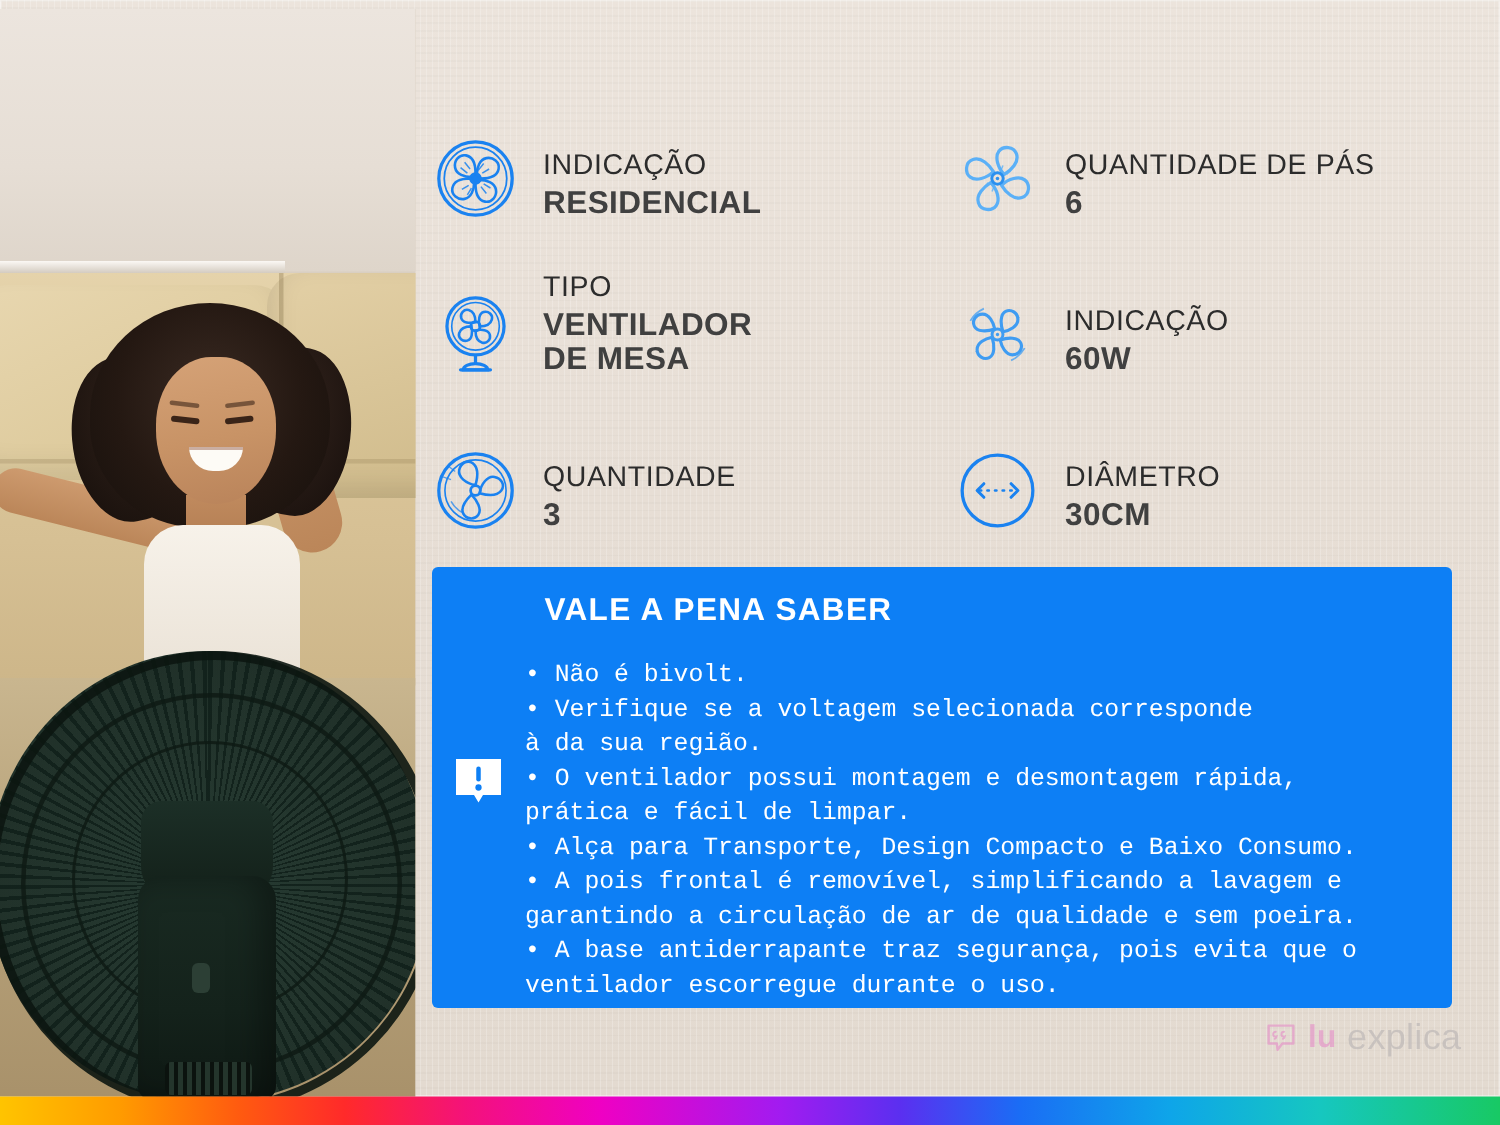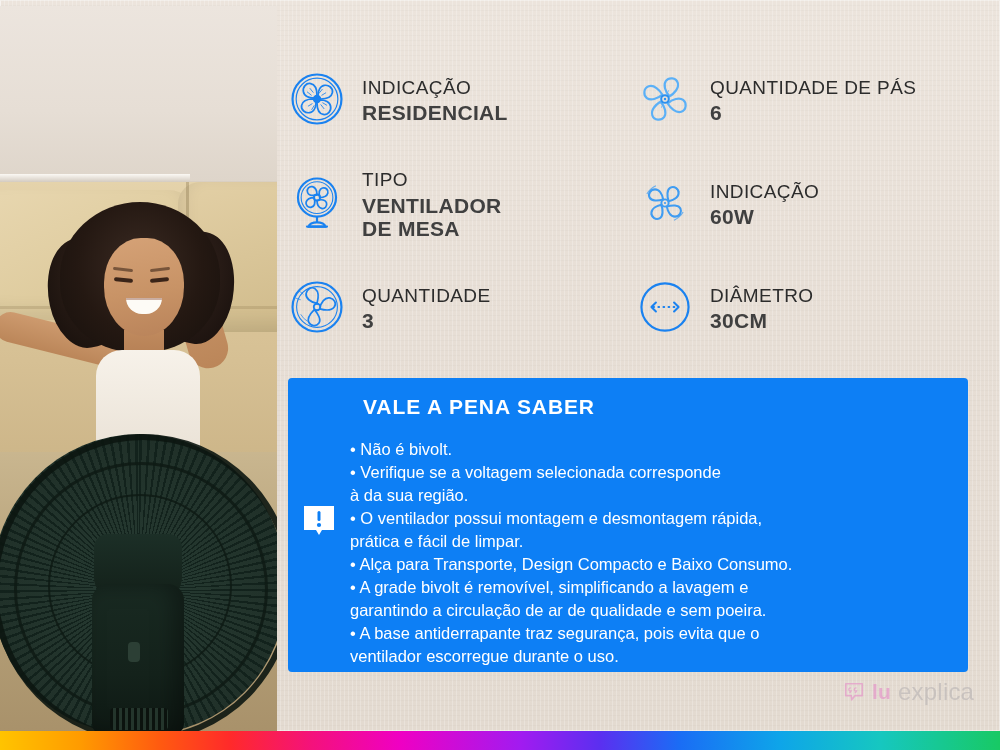--- a/index.html
+++ b/index.html
@@ -188,21 +188,21 @@
     position: absolute;
     left: 288px; top: 44px;
     width: 690px;
     display: grid;
     grid-template-columns: 348px 342px;
     grid-auto-rows: min-content;
     row-gap: 0;
   }
   .spec {
     display: flex;
-    align-items: center;
+    align-items: flex-end;
     gap: 16px;
     height: 104px;
   }
   .spec-icon {
     width: 58px;
     height: 58px;
     flex: 0 0 58px;
     margin-top: 6px;
   }
   .spec-icon svg { display:block; width:58px; height:58px; }
@@ -250,20 +250,21 @@
     height: 38px;
   }
   .info-body {
     position: absolute;
     left: 62px;
     top: 60px;
     width: 600px;
     color: #ffffff;
     font-size: 16.5px;
     line-height: 23px;
+    font-family: Liberation Mono, monospace;
   }
   .info-body .bl { margin: 0; white-space: pre-line; }
   .info-body .bl + .bl { margin-top: 0; }
 
   
   .logo {
     position: absolute;
     left: 843px;
     top: 678px;
     display: flex;
@@ -471,21 +472,21 @@
       </svg>
     </div>
 
     <div class="info-body">
       <p class="bl"> • Não é bivolt.</p>
       <p class="bl"> • Verifique se a voltagem selecionada corresponde
 à da sua região.</p>
       <p class="bl"> • O ventilador possui montagem e desmontagem rápida,
 prática e fácil de limpar.</p>
       <p class="bl"> • Alça para Transporte, Design Compacto e Baixo Consumo.</p>
-      <p class="bl">• A grade bivolt é removível, simplificando a lavagem e
+      <p class="bl">• A pois frontal é removível, simplificando a lavagem e
 garantindo a circulação de ar de qualidade e sem poeira.</p>
       <p class="bl"> • A base antiderrapante traz segurança, pois evita que o
 ventilador escorregue durante o uso.</p>
     </div>
   </div>
 
   <div class="logo">
     <div class="logo-mark">
       <svg viewBox="0 0 24 24" fill="none" stroke="#e58fc8" stroke-width="1.8">
         <path d="M3 3h18v13H13l-3.5 4.5L9 16H3z" stroke-linejoin="round"></path>

